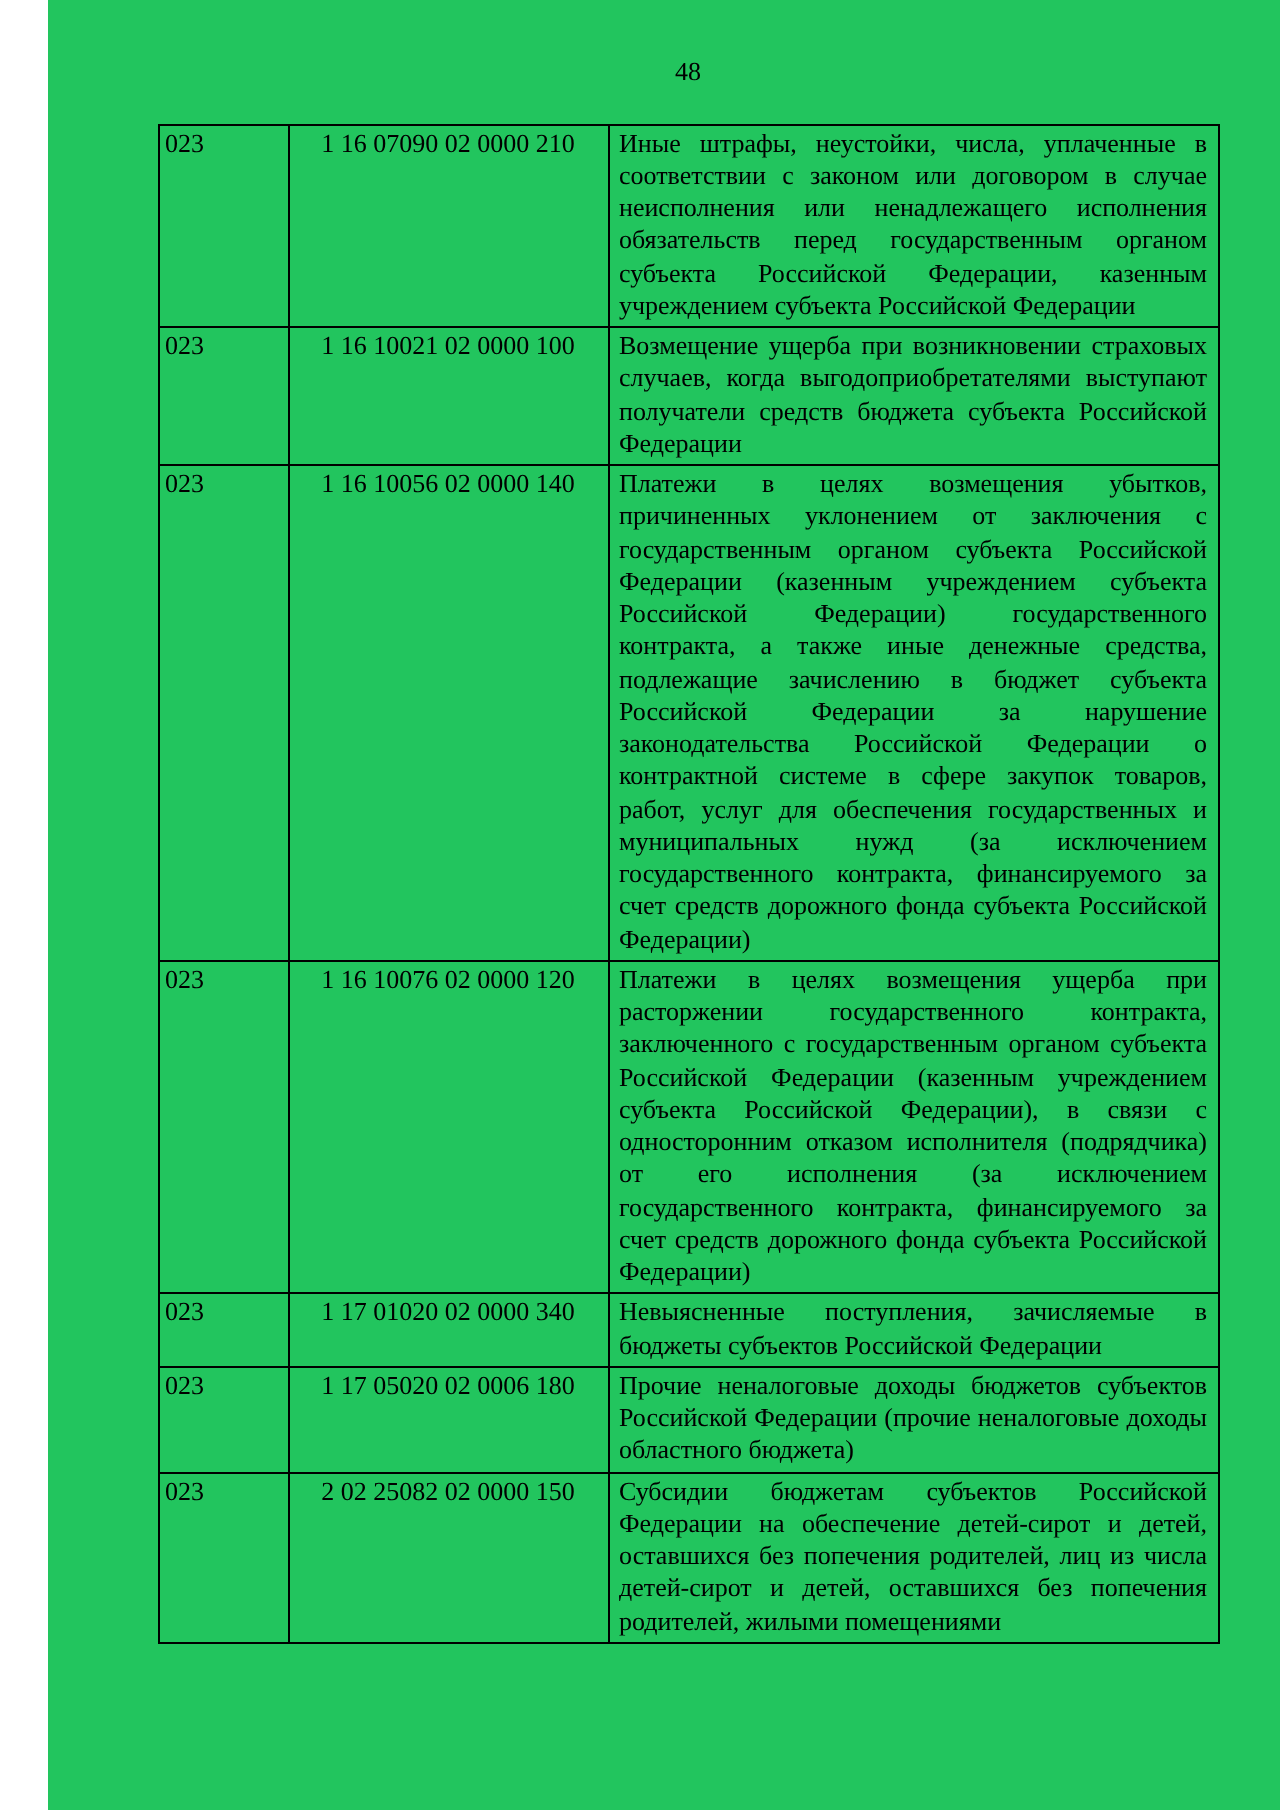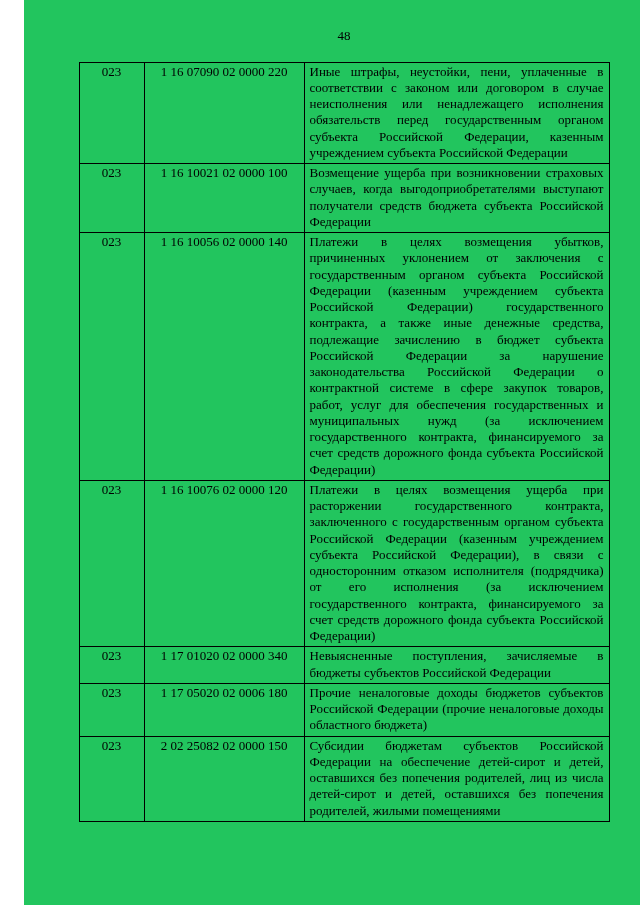--- a/index.html
+++ b/index.html
@@ -30,21 +30,20 @@
     font-size: 13px;
   }
   .doc-table td {
     border: 1px solid #000000;
     vertical-align: top;
     line-height: 1.25;
     padding: 1px 3px 2px 3px;
   }
   td.col-code {
     width: 65px;
-    text-align: center;
   }
   td.col-kbk {
     width: 160px;
     text-align: center;
     white-space: nowrap;
   }
   td.col-desc {
     width: 305px;
     text-align: justify;
     padding-left: 5px;
@@ -54,22 +53,22 @@
 </head>
 <body>
 
 <div class="page">
   <div class="page-number">48</div>
 
   <table class="doc-table">
     <tbody>
       <tr>
         <td class="col-code">023</td>
-        <td class="col-kbk">1 16 07090 02 0000 220</td>
-        <td class="col-desc">Иные штрафы, неустойки, пени, уплаченные в соответствии с законом или договором в случае неисполнения или ненадлежащего исполнения обязательств перед государственным органом субъекта Российской Федерации, казенным учреждением субъекта Российской Федерации</td>
+        <td class="col-kbk">1 16 07090 02 0000 210</td>
+        <td class="col-desc">Иные штрафы, неустойки, числа, уплаченные в соответствии с законом или договором в случае неисполнения или ненадлежащего исполнения обязательств перед государственным органом субъекта Российской Федерации, казенным учреждением субъекта Российской Федерации</td>
       </tr>
       <tr>
         <td class="col-code">023</td>
         <td class="col-kbk">1 16 10021 02 0000 100</td>
         <td class="col-desc">Возмещение ущерба при возникновении страховых случаев, когда выгодоприобретателями выступают получатели средств бюджета субъекта Российской Федерации</td>
       </tr>
       <tr>
         <td class="col-code">023</td>
         <td class="col-kbk">1 16 10056 02 0000 140</td>
         <td class="col-desc">Платежи в целях возмещения убытков, причиненных уклонением от заключения с государственным органом субъекта Российской Федерации (казенным учреждением субъекта Российской Федерации) государственного контракта, а также иные денежные средства, подлежащие зачислению в бюджет субъекта Российской Федерации за нарушение законодательства Российской Федерации о контрактной системе в сфере закупок товаров, работ, услуг для обеспечения государственных и муниципальных нужд (за исключением государственного контракта, финансируемого за счет средств дорожного фонда субъекта Российской Федерации)</td>

